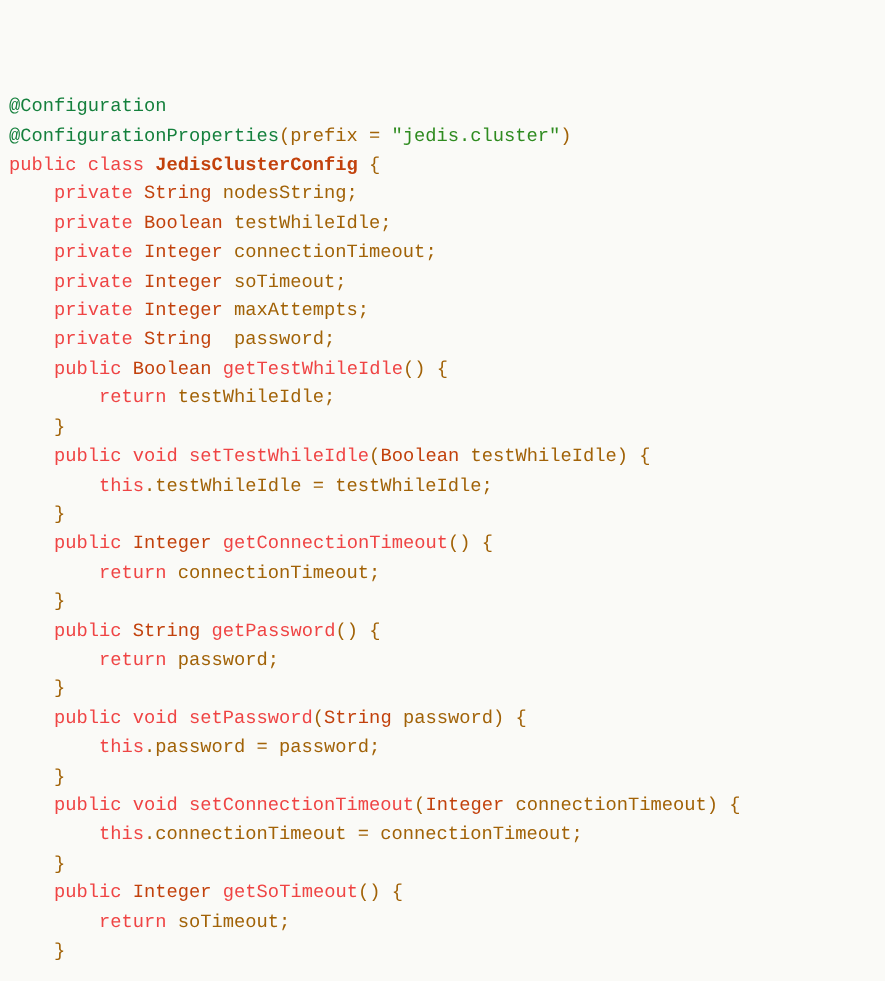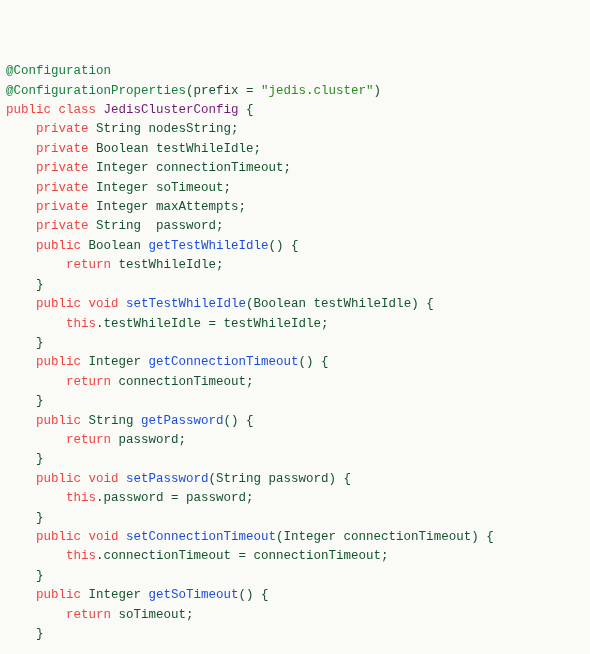--- a/index.html
+++ b/index.html
@@ -9,25 +9,25 @@
     font-family: Consolas, "Courier New", monospace;
     font-size: 12.5px;
     line-height: 19.4px;
     color: #333;
     white-space: pre;
     width: 590px;
     box-sizing: border-box;
   }
   .ann { color: #15803d; }
   .kw  { color: #ef4444; }
-  .ty  { color: #14532d; }
+  .ty  { color: #c2410c; }
   .str { color: #2e8b1f; }
-  .id  { color: #701a75; }
-  .pl  { color: #14532d; }
-  .mname { color: #1d4ed8; }
+  .id  { color: #c2410c; font-weight: bold; }
+  .pl  { color: #a16207; }
+  .mname { color: #ef4444; }
   .line { display: block; }
 </style>
 </head>
 <body>
 
 
 <div id="code-root"><span class="line"><span class="ann">@Configuration</span></span><span class="line"><span class="ann">@ConfigurationProperties</span><span class="pl">(prefix = </span><span class="str">"jedis.cluster"</span><span class="pl">)</span></span><span class="line"><span class="kw">public class</span><span class="pl"> </span><span class="id">JedisClusterConfig</span><span class="pl"> {</span></span><span class="line">    <span class="kw">private</span><span class="pl"> </span><span class="ty">String</span><span class="pl"> nodesString;</span></span><span class="line">    <span class="kw">private</span><span class="pl"> </span><span class="ty">Boolean</span><span class="pl"> testWhileIdle;</span></span><span class="line">    <span class="kw">private</span><span class="pl"> </span><span class="ty">Integer</span><span class="pl"> connectionTimeout;</span></span><span class="line">    <span class="kw">private</span><span class="pl"> </span><span class="ty">Integer</span><span class="pl"> soTimeout;</span></span><span class="line">    <span class="kw">private</span><span class="pl"> </span><span class="ty">Integer</span><span class="pl"> maxAttempts;</span></span><span class="line">    <span class="kw">private</span><span class="pl"> </span><span class="ty">String</span><span class="pl">  password;</span></span><span class="line">    <span class="kw">public</span><span class="pl"> </span><span class="ty">Boolean</span><span class="pl"> </span><span class="mname">getTestWhileIdle</span><span class="pl">() {</span></span><span class="line">        <span class="kw">return</span><span class="pl"> testWhileIdle;</span></span><span class="line">    <span class="pl">}</span></span><span class="line"><span class="pl"></span></span><span class="line">    <span class="kw">public void</span><span class="pl"> </span><span class="mname">setTestWhileIdle</span><span class="pl">(</span><span class="ty">Boolean</span><span class="pl"> testWhileIdle) {</span></span><span class="line">        <span class="kw">this</span><span class="pl">.testWhileIdle = testWhileIdle;</span></span><span class="line">    <span class="pl">}</span></span><span class="line"><span class="pl"></span></span><span class="line">    <span class="kw">public</span><span class="pl"> </span><span class="ty">Integer</span><span class="pl"> </span><span class="mname">getConnectionTimeout</span><span class="pl">() {</span></span><span class="line">        <span class="kw">return</span><span class="pl"> connectionTimeout;</span></span><span class="line">    <span class="pl">}</span></span><span class="line"><span class="pl"></span></span><span class="line">    <span class="kw">public</span><span class="pl"> </span><span class="ty">String</span><span class="pl"> </span><span class="mname">getPassword</span><span class="pl">() {</span></span><span class="line">        <span class="kw">return</span><span class="pl"> password;</span></span><span class="line">    <span class="pl">}</span></span><span class="line"><span class="pl"></span></span><span class="line">    <span class="kw">public void</span><span class="pl"> </span><span class="mname">setPassword</span><span class="pl">(</span><span class="ty">String</span><span class="pl"> password) {</span></span><span class="line">        <span class="kw">this</span><span class="pl">.password = password;</span></span><span class="line">    <span class="pl">}</span></span><span class="line"><span class="pl"></span></span><span class="line">    <span class="kw">public void</span><span class="pl"> </span><span class="mname">setConnectionTimeout</span><span class="pl">(</span><span class="ty">Integer</span><span class="pl"> connectionTimeout) {</span></span><span class="line">        <span class="kw">this</span><span class="pl">.connectionTimeout = connectionTimeout;</span></span><span class="line">    <span class="pl">}</span></span><span class="line"><span class="pl"></span></span><span class="line">    <span class="kw">public</span><span class="pl"> </span><span class="ty">Integer</span><span class="pl"> </span><span class="mname">getSoTimeout</span><span class="pl">() {</span></span><span class="line">        <span class="kw">return</span><span class="pl"> soTimeout;</span></span><span class="line">    <span class="pl">}</span></span></div>
 
 
 

